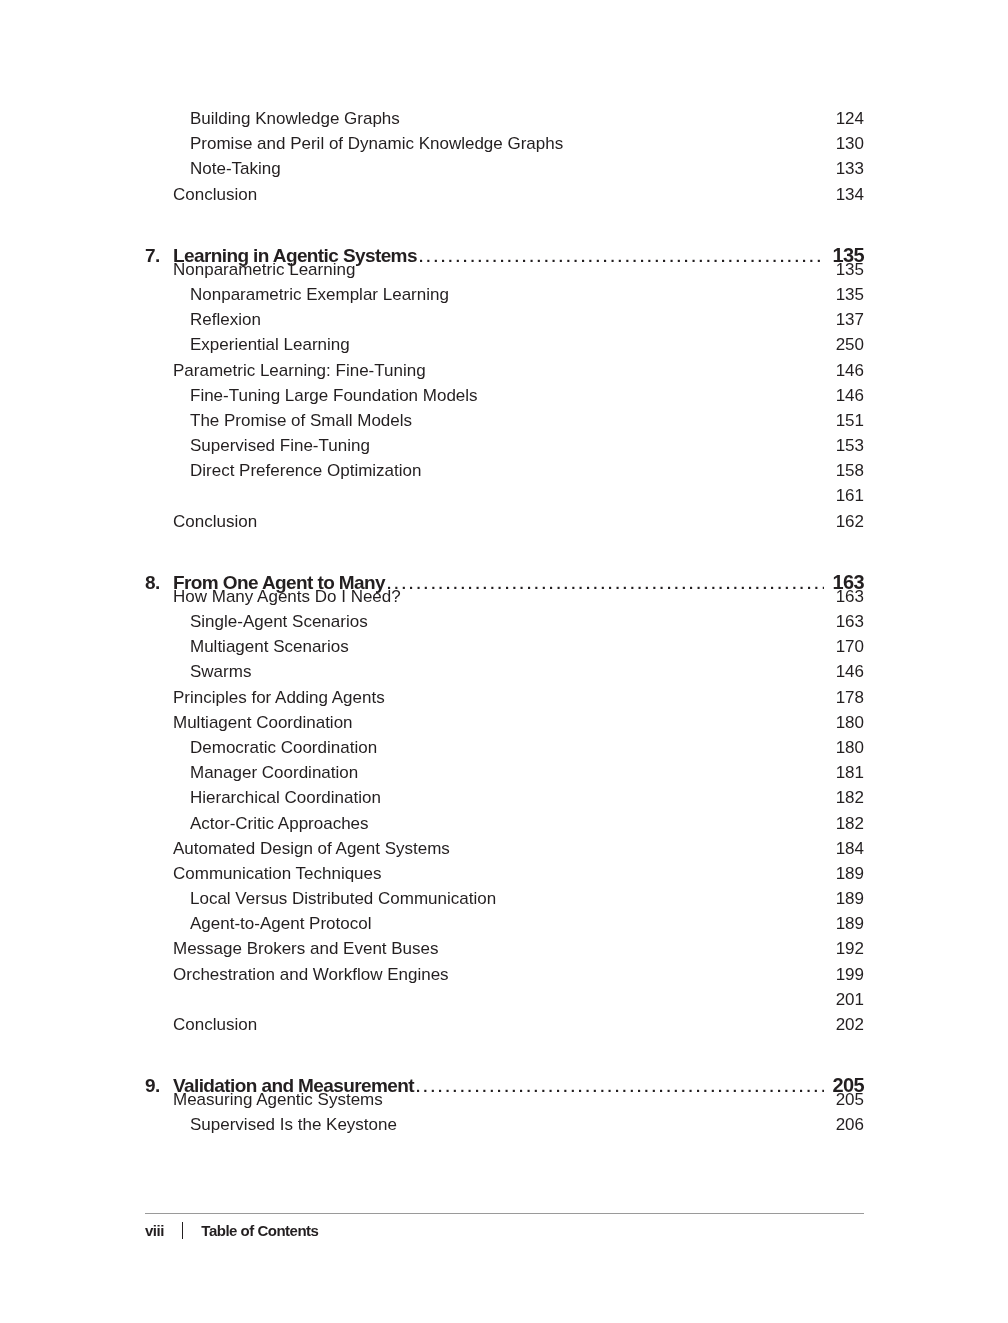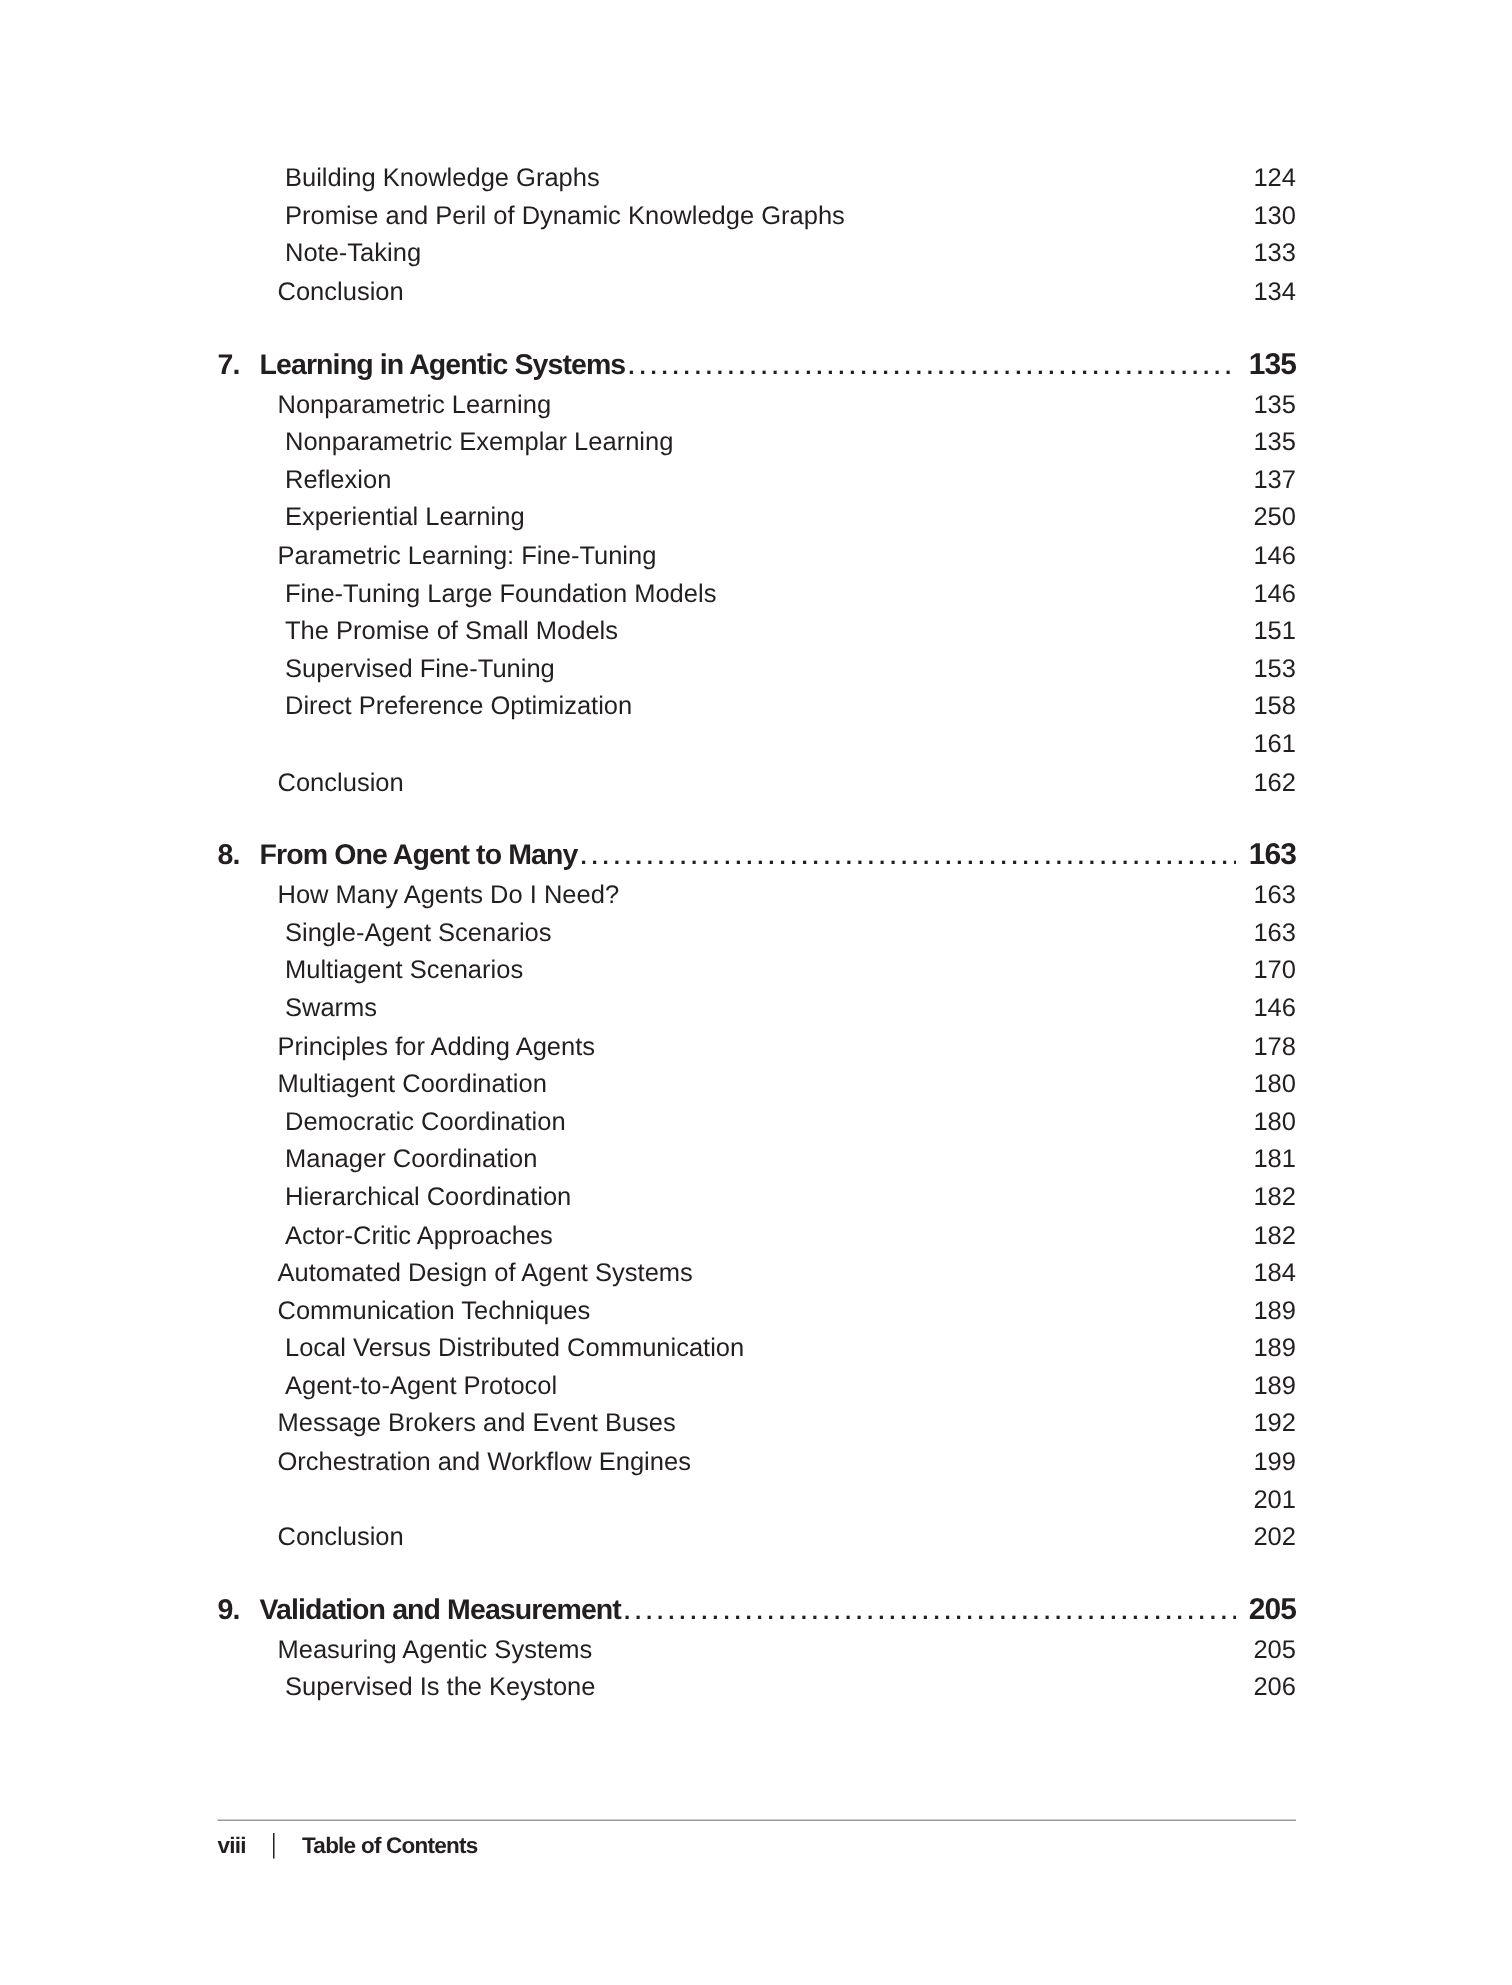--- a/index.html
+++ b/index.html
@@ -31,21 +31,21 @@
     .row .title {
       position: absolute;
       left: 0;
       top: 0;
     }
     .row .page-num {
       position: absolute;
       right: 0;
       top: 0;
     }
-    .lvl1 .title { left: 28px; margin-left: 12px; }
+    .lvl1 .title { left: 28px; }
     .lvl2 .title { left: 45px; }
 
     .chapter {
       position: relative;
       height: 27px;
       line-height: 27px;
       margin-top: 23px;
       font-family: "Liberation Sans", "DejaVu Sans", sans-serif;
       font-weight: bold;
       font-size: 19px;
@@ -53,20 +53,21 @@
       white-space: nowrap;
       display: flex;
       align-items: baseline;
     }
     .chapter .ch-num {
       width: 28px;
       flex: 0 0 28px;
     }
     .chapter .ch-title {
       flex: 0 0 auto;
+      margin-top: 12px;
     }
     .chapter .leader {
       flex: 1 1 auto;
       overflow: hidden;
       margin: 0 8px 0 2px;
       font-weight: bold;
       letter-spacing: 3.2px;
       font-size: 15px;
       white-space: nowrap;
       color: #231f20;

